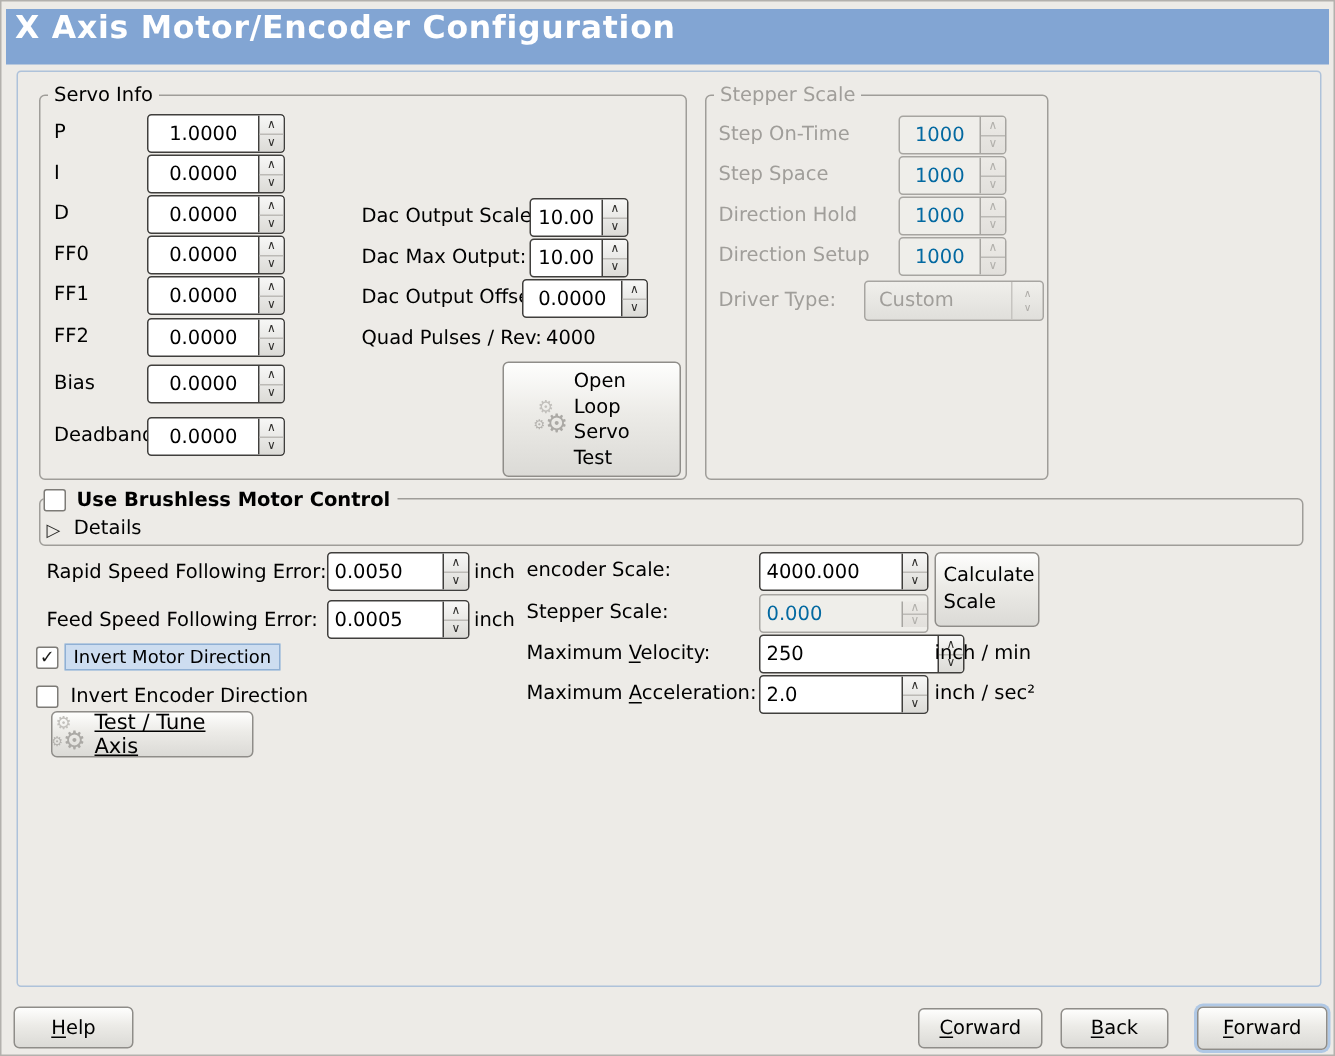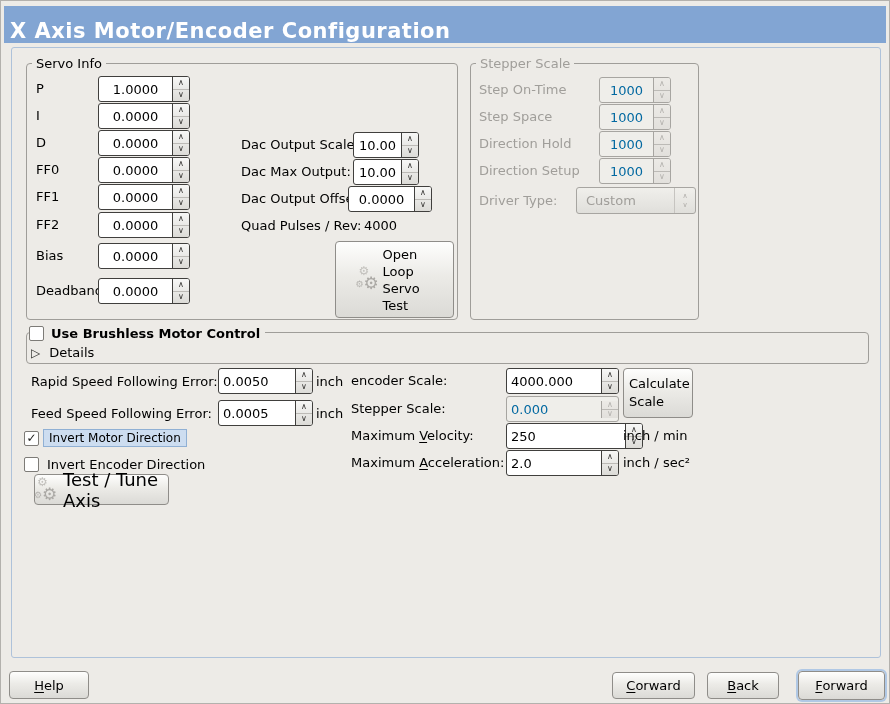--- a/index.html
+++ b/index.html
@@ -4,21 +4,21 @@
 <style>
   html,body{margin:0;padding:0;background:#d8d6d2;}
   *{box-sizing:border-box;}
   .win{
     position:relative;width:890px;height:704px;background:#edebe7;
     border:1px solid #b3b1ad;overflow:hidden;
     font-family:"DejaVu Sans","Liberation Sans",sans-serif;font-size:13px;color:#000;
   }
   .titlebar{
     position:absolute;left:3px;top:5px;right:3px;height:37px;background:#82a5d3;
-    display:flex;align-items:flex-end;padding-left:6px;
+    display:flex;align-items:flex-start;padding-left:6px;
   }
   .titlebar span{font-size:21px;font-weight:bold;color:#ffffff;letter-spacing:0.5px;}
   .content-frame{
     position:absolute;left:10px;top:46px;width:870px;height:611px;
     border:1px solid #aec2da;border-radius:3px;
   }
   .lbl{position:absolute;font-size:13px;white-space:nowrap;line-height:16px;}
   .dis-lbl{color:#a09e9a;}
   .bold{font-weight:bold;}
   .mn{text-decoration:underline;text-underline-offset:2px;}
@@ -328,21 +328,21 @@
 
   <span class="cb" style="left:23px;top:456px;"></span>
   <span class="lbl" style="left:46px;top:456px;">Invert Encoder Direction</span>
 
   <div class="btn" style="left:33px;top:473px;width:135px;height:31px;gap:4px;">
     <span class="gears" style="width:24px;height:26px;flex:0 0 24px;">
       <span class="g1">⚙</span>
         <span class="g2">⚙</span>
         <span class="g3">⚙</span>
     </span>
-    <span style="font-size:18px;">Test / Tune Axis</span>
+    <span style="font-size:14px;text-decoration:underline;">Test / Tune Axis</span>
   </div>
 
   <div class="btn" style="left:8px;top:670px;width:80px;height:28px;">
     <span><span class="mn">H</span><span>elp</span></span>
   </div>
   <div class="btn" style="left:611px;top:671px;width:83px;height:27px;">
     <span><span class="mn">C</span><span>orward</span></span>
   </div>
   <div class="btn" style="left:706px;top:671px;width:72px;height:27px;">
     <span><span class="mn">B</span><span>ack</span></span>

